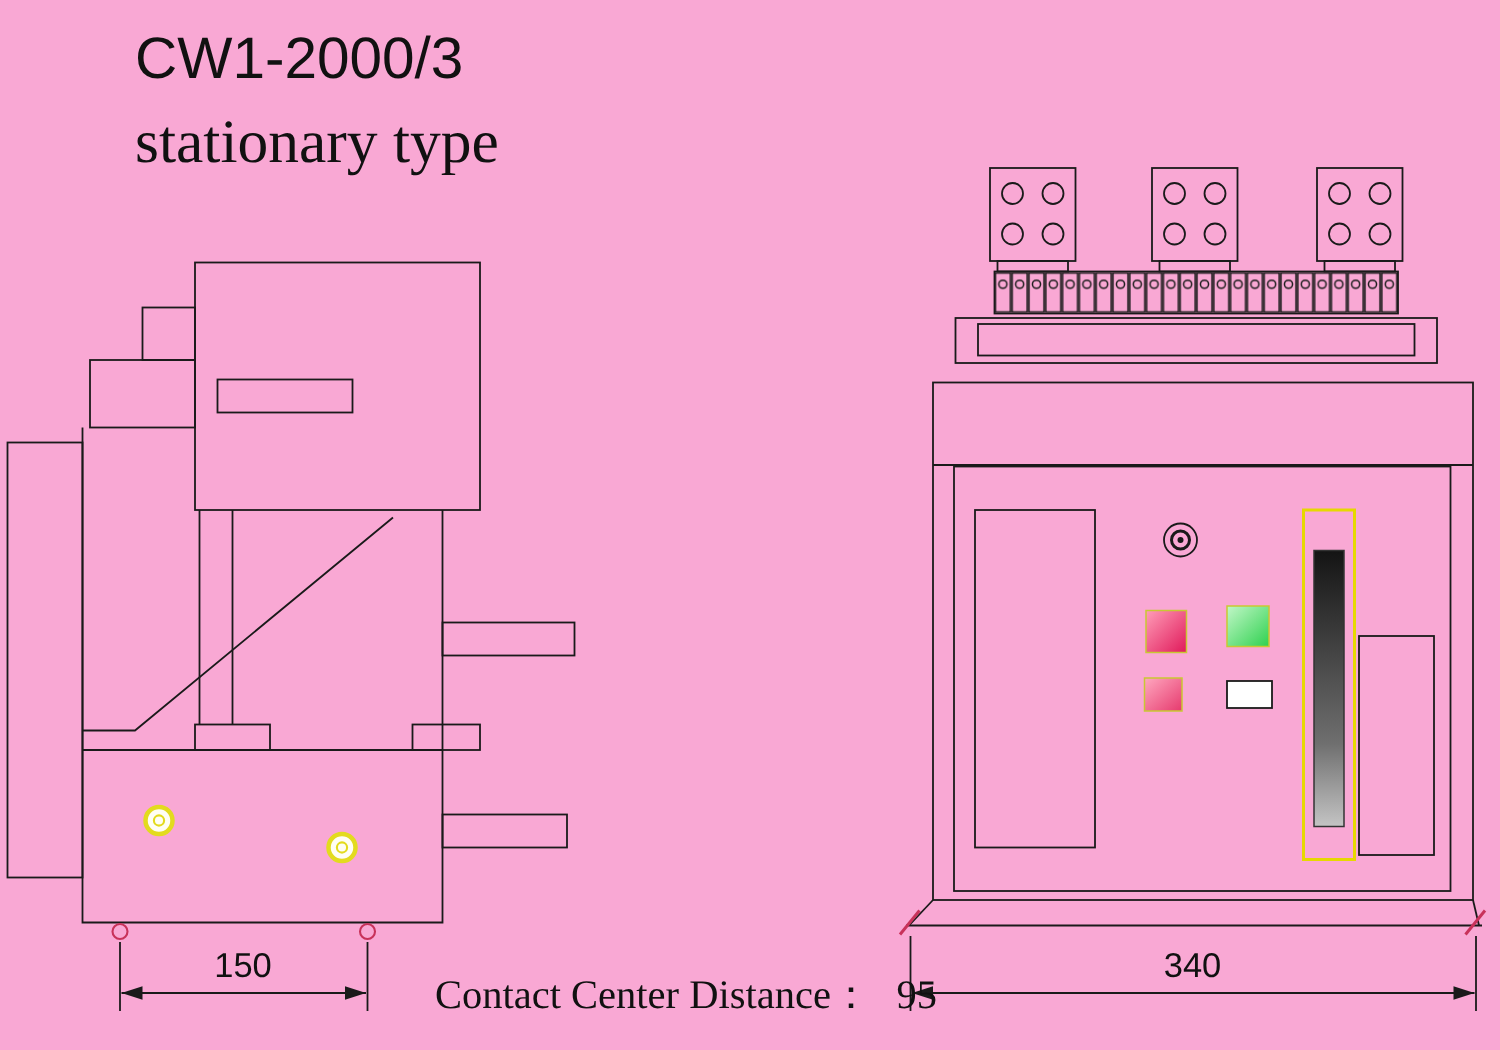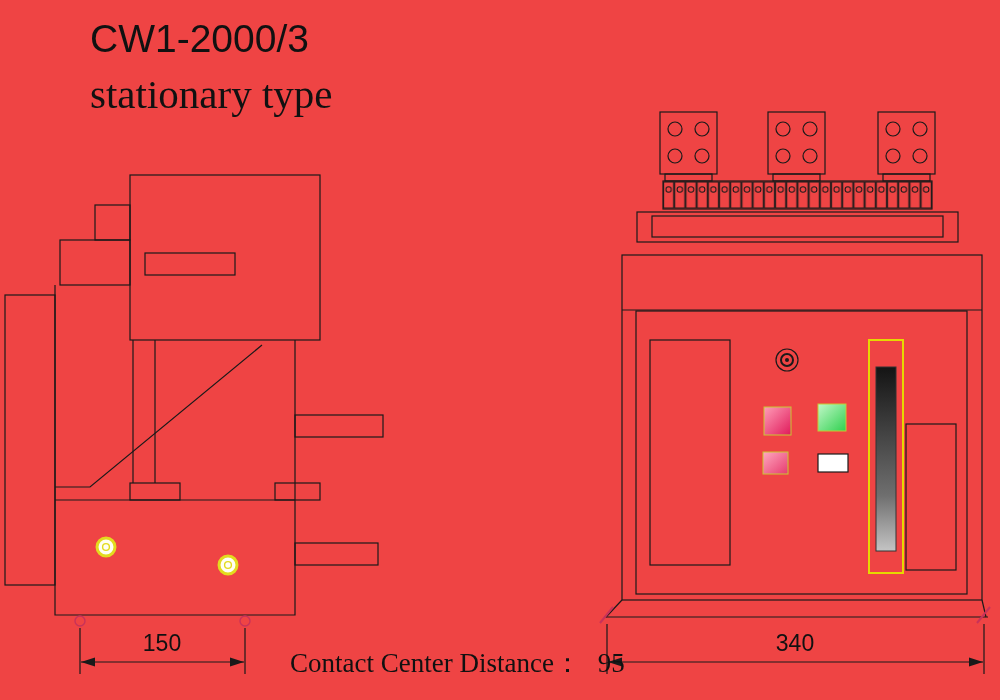--- a/index.html
+++ b/index.html
@@ -1,16 +1,16 @@
 <!DOCTYPE html>
 <html><head>
 <meta charset="utf-8">
 <style>
   html,body{margin:0;padding:0;background:#ffffff;}
-  .page{position:relative;width:1000px;height:700px;background:#ef4444;overflow:hidden;}
+  .page{position:relative;width:1000px;height:700px;background:#f9a8d4;overflow:hidden;}
   svg{display:block;}
   .t-model{font-family:"Liberation Sans",sans-serif;font-size:39px;fill:#111;}
   .t-sub{font-family:"Liberation Serif",serif;font-size:41px;fill:#111;}
   .t-dim{font-family:"Liberation Sans",sans-serif;font-size:23px;fill:#111;}
   .t-foot{font-family:"Liberation Serif",serif;font-size:27px;fill:#111;}
   .ln{stroke:#1a1a1a;fill:none;stroke-width:1.2;}
 </style>
 </head>
 <body>
 

